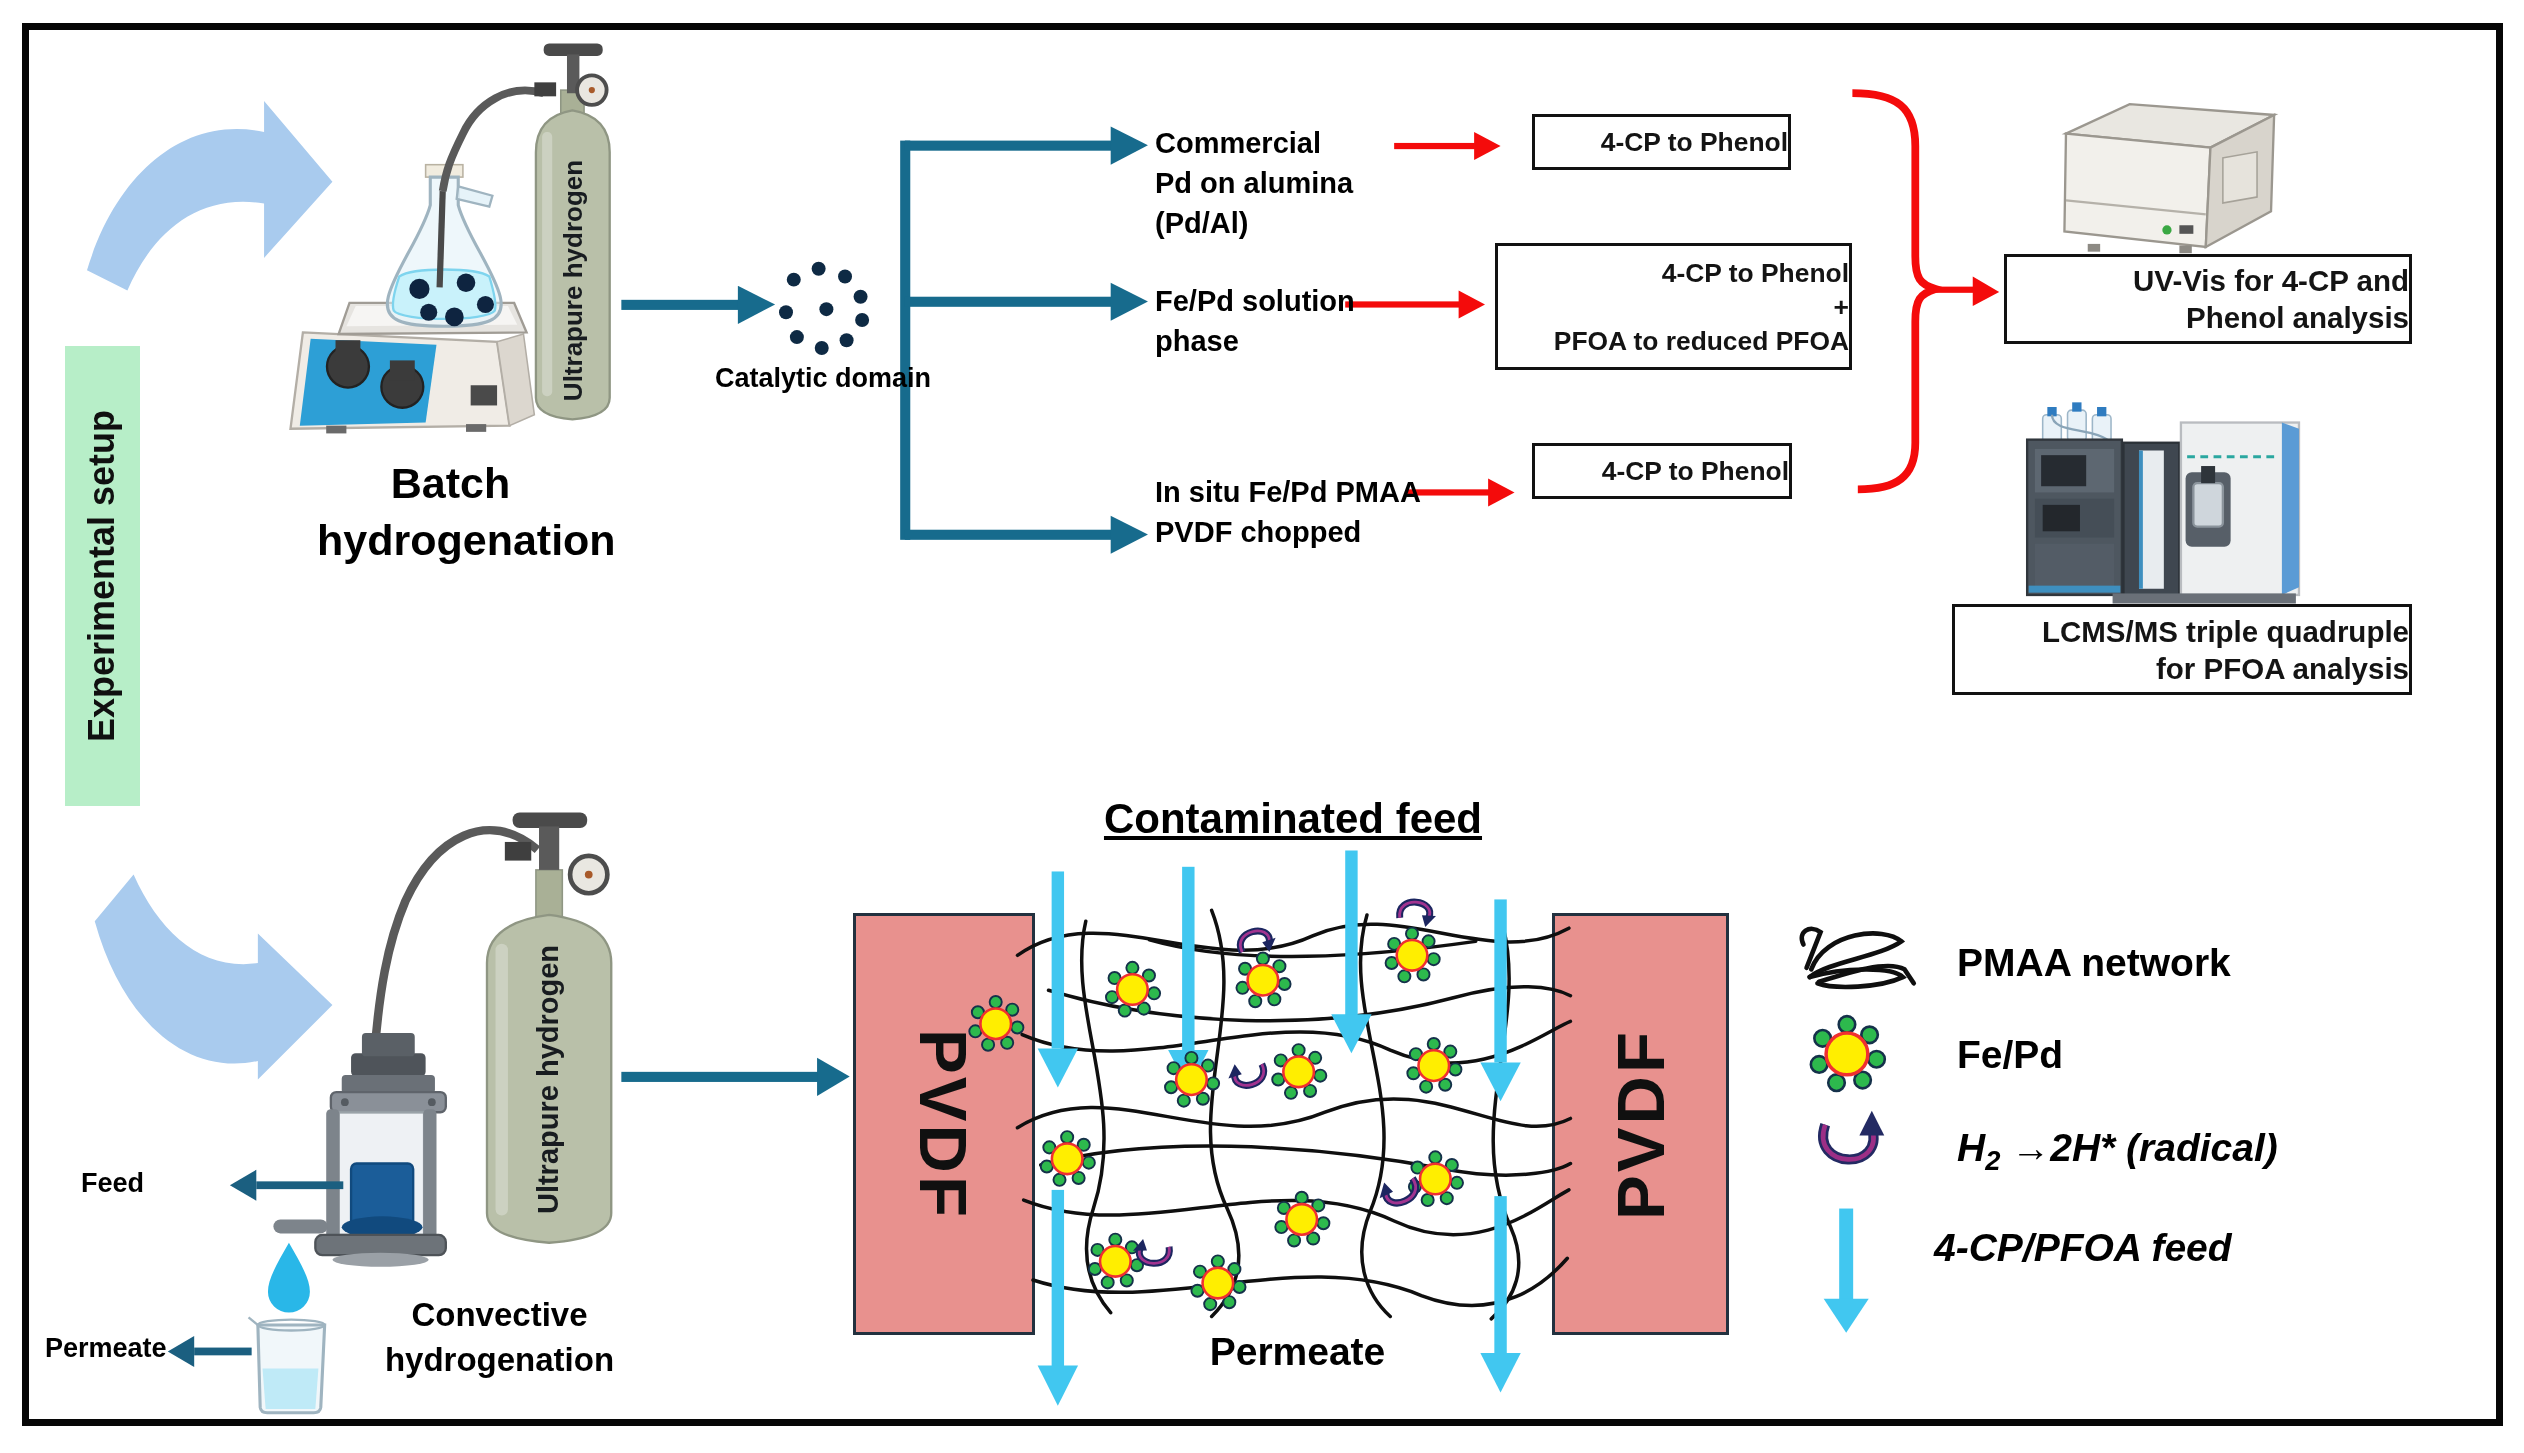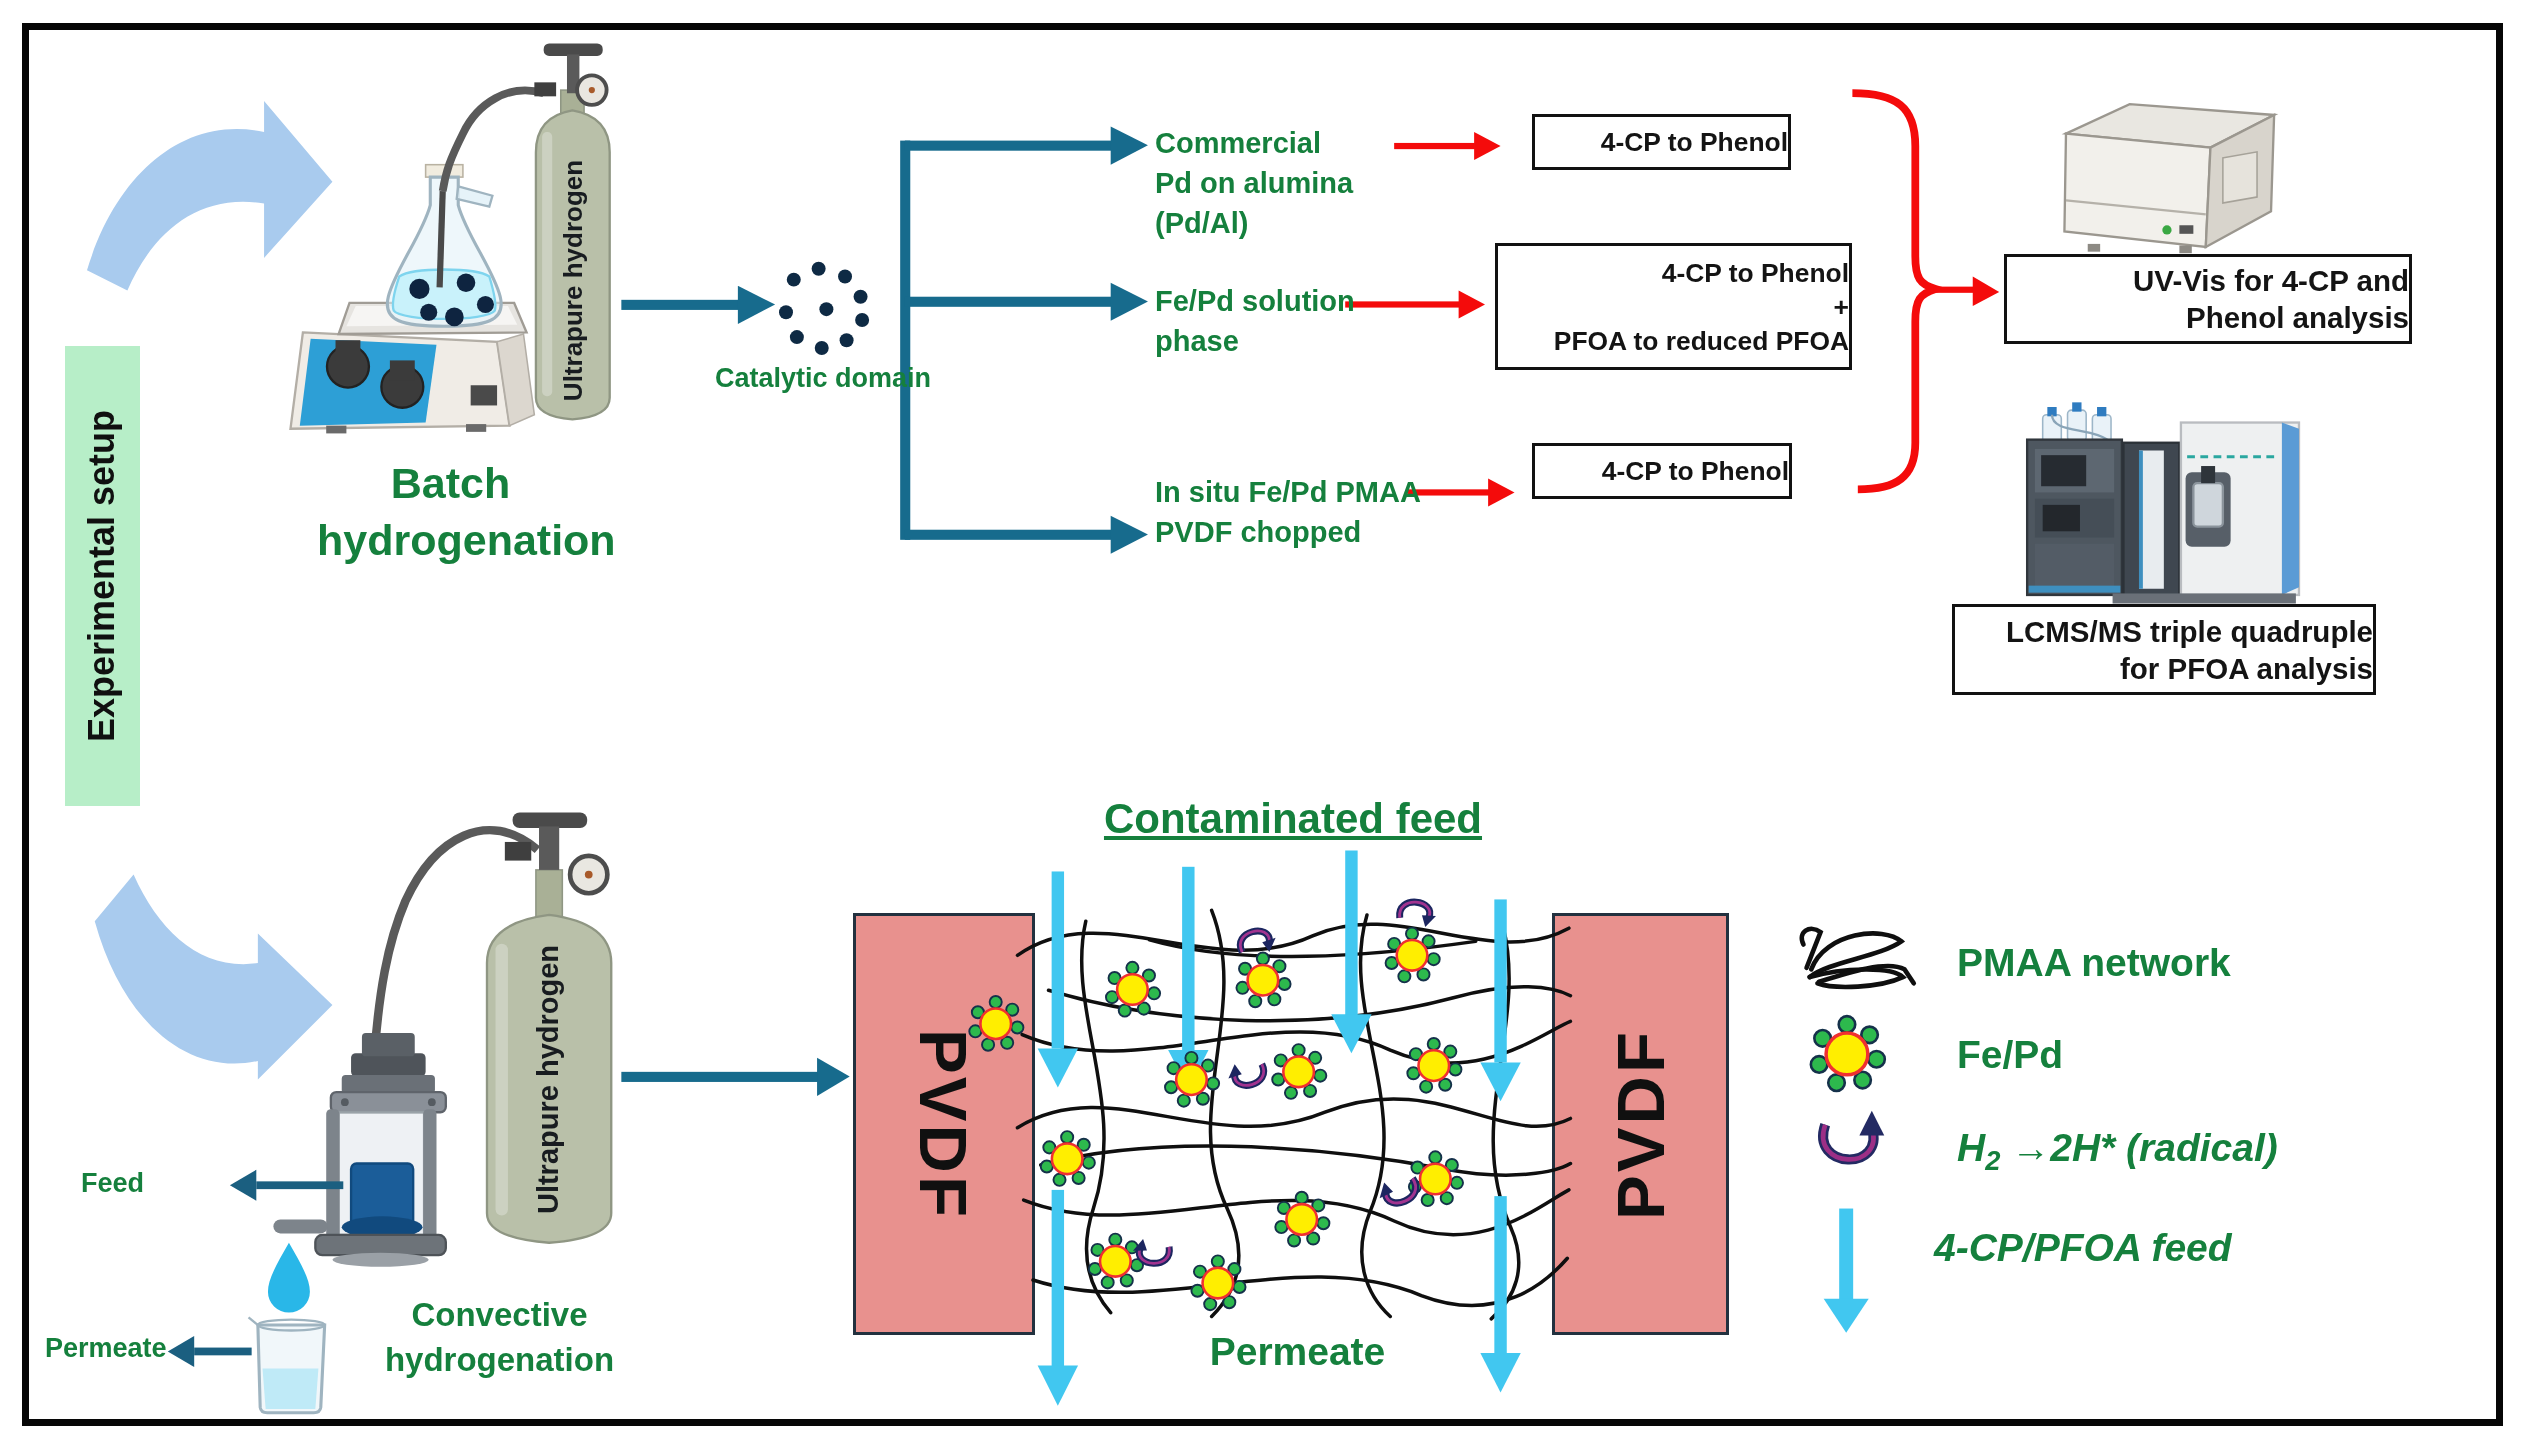--- a/index.html
+++ b/index.html
@@ -1,21 +1,21 @@
 <!DOCTYPE html>
 <html style="font-size:12.4px"><head>
 <meta charset="utf-8">
 <style>
   html,body{margin:0;padding:0;background:#fff;}
   body{width:2525px;height:1454px;font-family:"Liberation Sans",sans-serif;}
   .canvas{position:relative;width:2525px;height:1454px;background:#fff;overflow:hidden;}
   .abs{position:absolute;}
   .frame{left:22px;top:23px;width:2481px;height:1403px;border:7px solid #060606;box-sizing:border-box;z-index:0;}
   svg.layer{left:0;top:0;width:2525px;height:1454px;z-index:2;pointer-events:none;}
-  .txt{color:#15803d;font-weight:bold;z-index:3;}
+  .txt{color:#000000;font-weight:bold;z-index:3;}
   .sidebar{left:65px;top:346px;width:75px;height:460px;background:#b7eec8;z-index:1;display:flex;align-items:center;justify-content:center;}
   .sidebar span{transform:rotate(-90deg);white-space:nowrap;font-size:36px;font-weight:bold;color:#101010;}
   .vlab{display:flex;align-items:center;justify-content:center;z-index:3;}
   .vlab span{white-space:nowrap;font-weight:bold;color:#181c20;}
   .cyl1lab{left:536px;top:148px;width:75px;height:264px;}
   .cyl1lab span{transform:rotate(-90deg);font-size:26px;}
   .cyl2lab{left:487px;top:928px;width:124px;height:303px;}
   .cyl2lab span{transform:rotate(-90deg);font-size:29px;}
   .batch-title{left:317px;top:455px;width:267px;text-align:center;font-size:43px;line-height:57px;white-space:nowrap;}
   .conv-title{left:317px;top:1292px;width:365px;text-align:center;font-size:33px;line-height:45px;white-space:nowrap;}
@@ -373,21 +373,21 @@
     <span>PFOA to reduced PFOA</span>
   </div>
   <div class="abs rbox" style="left:1532px;top:443px;width:260px;height:56px;">
     <span>4-CP to Phenol</span>
   </div>
 
   <div class="abs rbox" style="left:2004px;top:254px;width:408px;height:90px;font-size:29.5px;line-height:37px;">
     <span>UV-Vis for 4-CP and</span>
     <span>Phenol analysis</span>
   </div>
-  <div class="abs rbox" style="left:1952px;top:604px;width:424px;height:91px;font-size:29.5px;line-height:37px;">
+  <div class="abs rbox" style="left:1952px;top:604px;width:460px;height:91px;font-size:29.5px;line-height:37px;">
     <span>LCMS/MS triple quadruple</span>
     <span>for PFOA analysis</span>
   </div>
 
   <div class="abs vlab cyl2lab">
     <span>Ultrapure hydrogen</span>
   </div>
   <div class="abs txt conv-title">
     <span style="display:block">Convective</span>
     <span style="display:block">hydrogenation</span>

